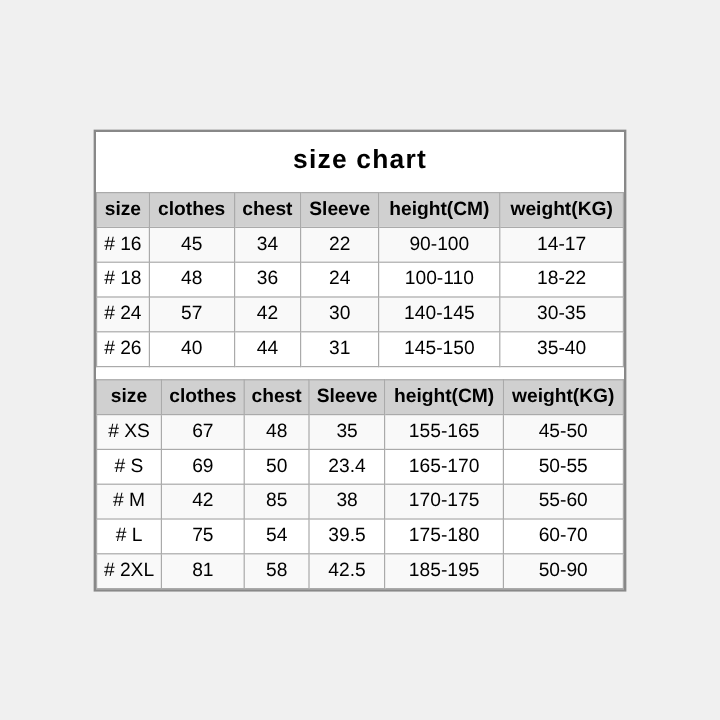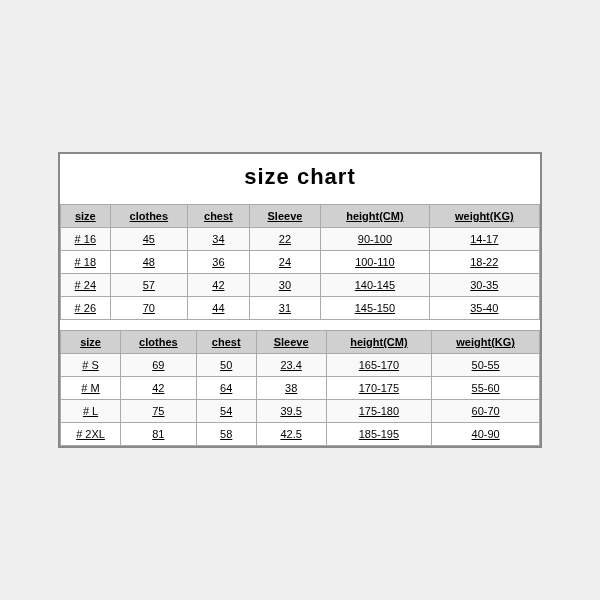--- a/index.html
+++ b/index.html
@@ -8,34 +8,33 @@
       height: 600px;
       background: #f0f0f0;
       display: flex;
       align-items: center;
       justify-content: center;
       font-family: Arial, sans-serif;
     }
     .container {
       background: #fff;
       border: 2px solid #888;
-      width: 484px;
+      width: 444px;
     }
     .title {
       text-align: center;
       font-size: 22px;
       font-weight: bold;
       padding: 10px 0 14px 0;
       letter-spacing: 1px;
     }
     table {
       width: 100%;
       border-collapse: collapse;
-      font-size: 11px;
-      text-decoration: underline;
+      font-size: 16px;
     }
     th, td {
       border: 1px solid #aaa;
       text-align: center;
       padding: 5px 4px;
     }
     thead tr {
       background: #d0d0d0;
       font-weight: bold;
     }
@@ -86,21 +85,21 @@
         <tr>
           <td># 24</td>
           <td>57</td>
           <td>42</td>
           <td>30</td>
           <td>140-145</td>
           <td>30-35</td>
         </tr>
         <tr>
           <td># 26</td>
-          <td>70</td>
+          <td>40</td>
           <td>44</td>
           <td>31</td>
           <td>145-150</td>
           <td>35-40</td>
         </tr>
       </tbody>
   </table>
 
   <div class="spacer"></div>
 
@@ -110,46 +109,54 @@
           <th>size</th>
           <th>clothes</th>
           <th>chest</th>
           <th>Sleeve</th>
           <th>height(CM)</th>
           <th>weight(KG)</th>
         </tr>
     </thead>
     <tbody>
         <tr>
+          <td># XS</td>
+          <td>67</td>
+          <td>48</td>
+          <td>35</td>
+          <td>155-165</td>
+          <td>45-50</td>
+        </tr>
+        <tr>
           <td># S</td>
           <td>69</td>
           <td>50</td>
           <td>23.4</td>
           <td>165-170</td>
           <td>50-55</td>
         </tr>
         <tr>
           <td># M</td>
           <td>42</td>
-          <td>64</td>
+          <td>85</td>
           <td>38</td>
           <td>170-175</td>
           <td>55-60</td>
         </tr>
         <tr>
           <td># L</td>
           <td>75</td>
           <td>54</td>
           <td>39.5</td>
           <td>175-180</td>
           <td>60-70</td>
         </tr>
         <tr>
           <td># 2XL</td>
           <td>81</td>
           <td>58</td>
           <td>42.5</td>
           <td>185-195</td>
-          <td>40-90</td>
+          <td>50-90</td>
         </tr>
       </tbody>
   </table>
 </div>
 
 </body></html>

